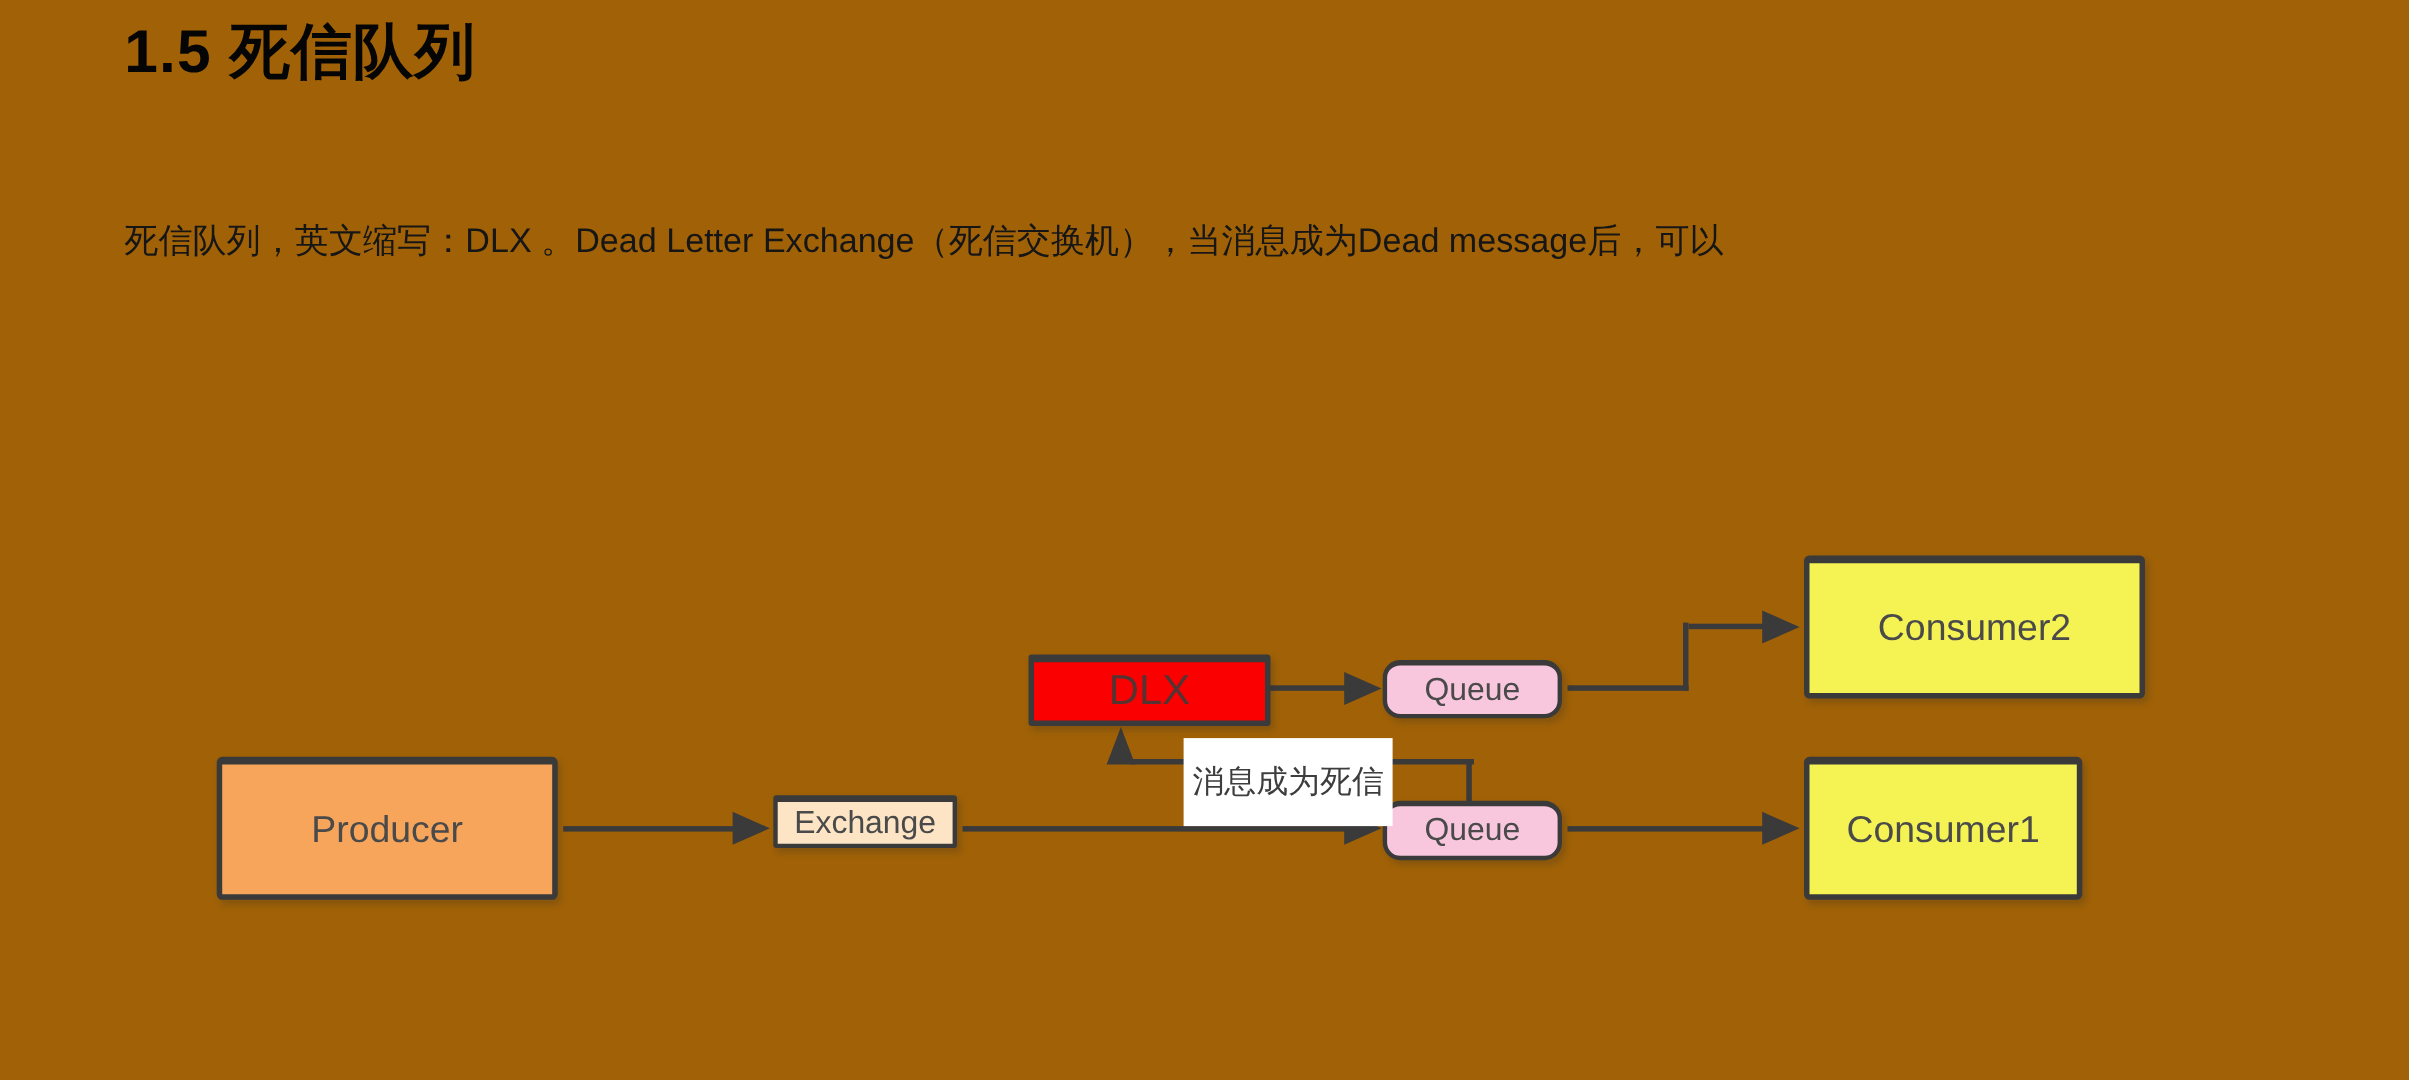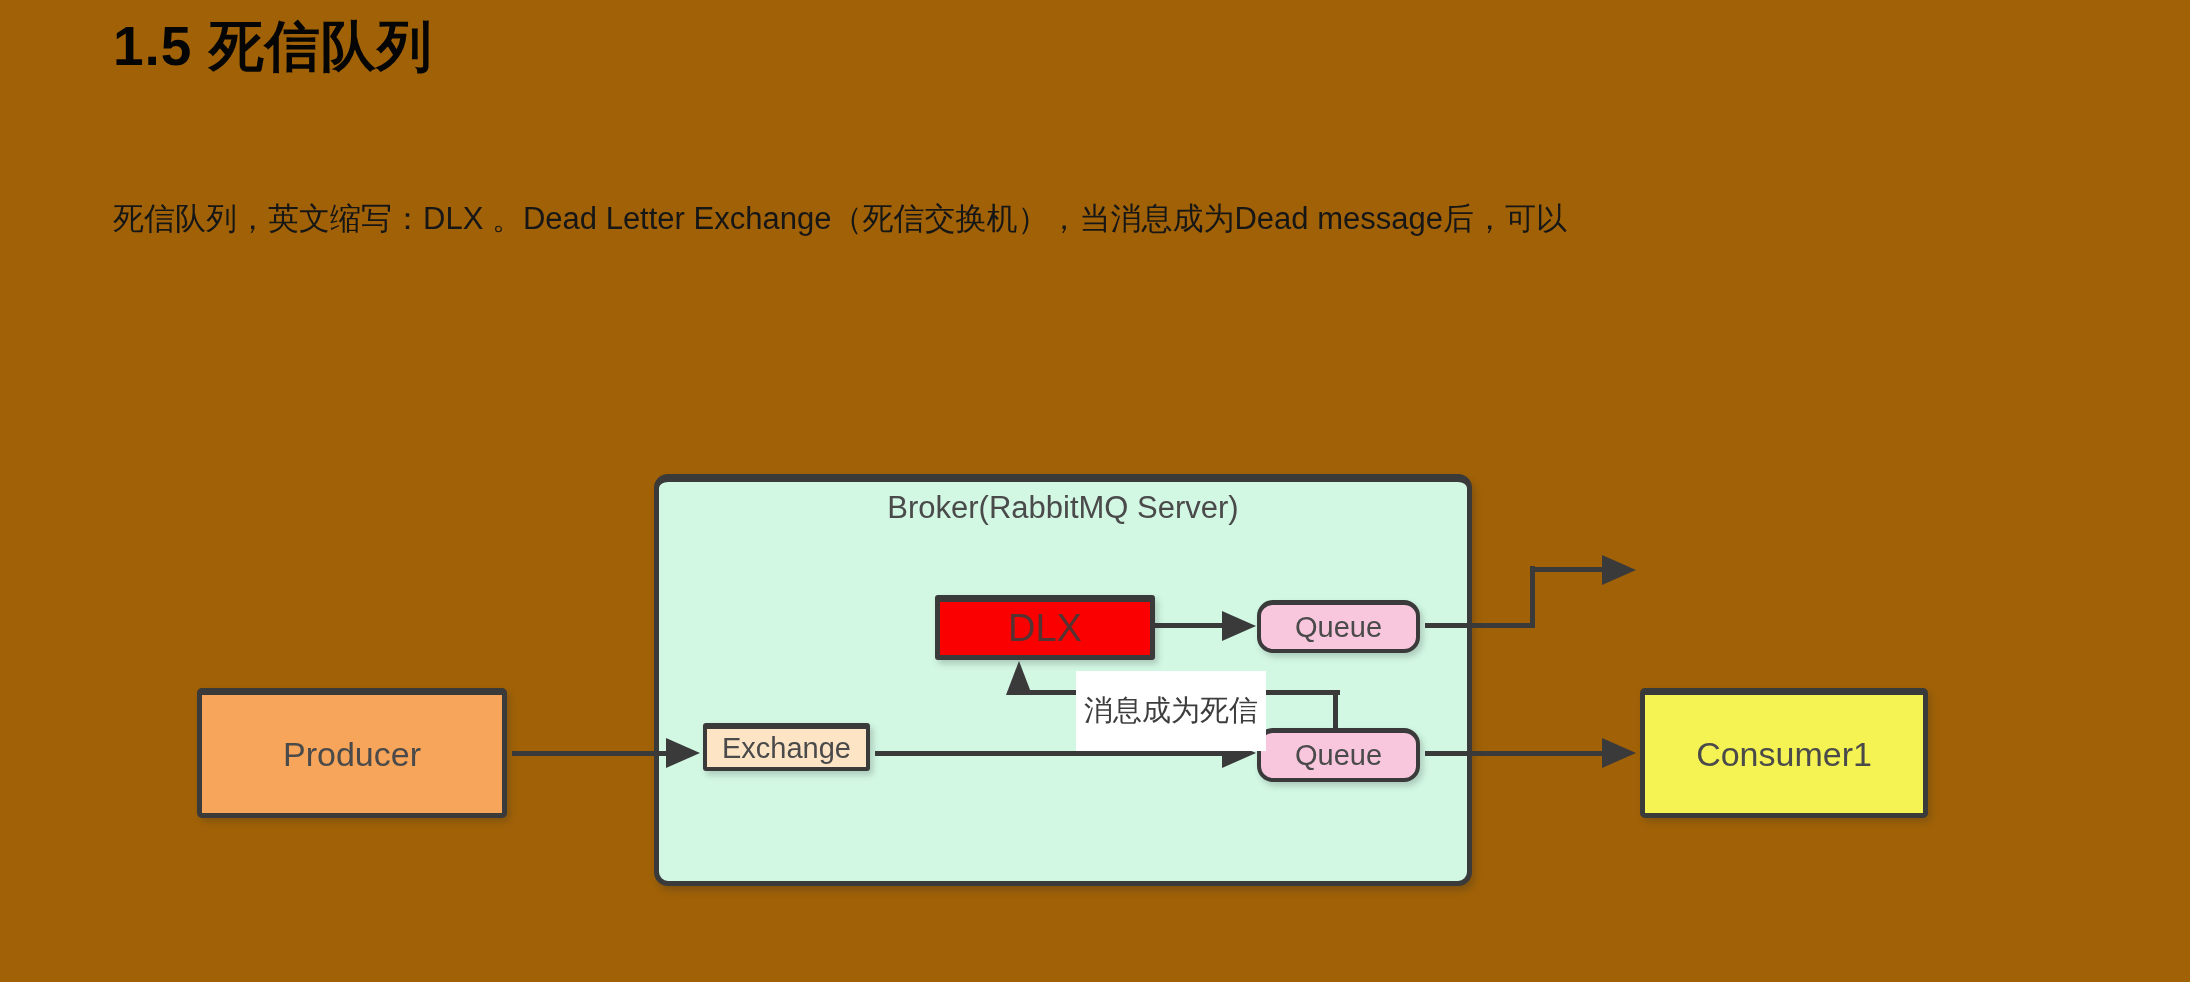--- a/index.html
+++ b/index.html
@@ -53,21 +53,21 @@
     box-shadow:3px 5px 7px rgba(40,40,40,0.25);
   }
   .broker-title{
     margin-top:8px;
     text-align:center;
     font-size:31px;
     color:var(--node-text);
   }
   .producer{left:197px; top:688px; width:310px; height:130px; background:var(--producer-fill); font-size:34px;}
   .consumer2{left:1640px; top:505px; width:310px; height:130px; background:var(--consumer-fill); font-size:34px;}
-  .consumer1{left:1640px; top:688px; width:288px; height:130px; background:var(--consumer-fill); font-size:34px;}
+  .consumer1{left:1640px; top:688px; width:253px; height:130px; background:var(--consumer-fill); font-size:34px;}
   .exchange{left:703px; top:723px; width:167px; height:48px; background:var(--exchange-fill); font-size:29px; border-width:4px; border-top-width:6px; border-radius:3px;}
   .dlx{left:935px; top:595px; width:220px; height:65px; background:var(--dlx-fill); color:var(--dlx-text); font-size:38px; border-radius:3px;}
   .queue{
     width:163px; background:var(--queue-fill);
     font-size:29px; border-width:4px; border-top-width:5px;
     border-radius:16px;
   }
   .queue-top{left:1257px; top:600px; height:53px;}
   .queue-bottom{left:1257px; top:728px; height:54px;}
   
@@ -102,23 +102,20 @@
 <div class="page">
 
   <div class="heading">1.5 死信队列</div>
 
   <div class="para">
     <div>死信队列，英文缩写：DLX 。Dead Letter Exchange（死信交换机），当消息成为Dead message后，可以</div>
   </div>
 
   <div class="diagram">
 
-    <div class="broker">
-      <div class="broker-title">Broker(RabbitMQ Server)</div>
-    </div>
 
     <div class="lines">
 
       <div class="hline" style="left:512px;top:751px;width:155px;height:5px;"></div>
       <div class="ah-right" style="left:666px;top:738px;"></div>
 
       <div class="hline" style="left:875px;top:751px;width:350px;height:5px;"></div>
       <div class="ah-right" style="left:1222px;top:738px;"></div>
 
       <div class="hline" style="left:1425px;top:751px;width:180px;height:5px;"></div>
@@ -137,16 +134,17 @@
       <div class="ah-up" style="left:1006px;top:661px;"></div>
     </div>
 
     <div class="dead-letter-label">消息成为死信</div>
 
     <div class="node producer">Producer</div>
     <div class="node exchange">Exchange</div>
     <div class="node dlx">DLX</div>
     <div class="node queue queue-top">Queue</div>
     <div class="node queue queue-bottom">Queue</div>
+    <div class="node consumer2">Consumer2</div>
     <div class="node consumer1">Consumer1</div>
 
   </div>
 </div>
 
 </body></html>

